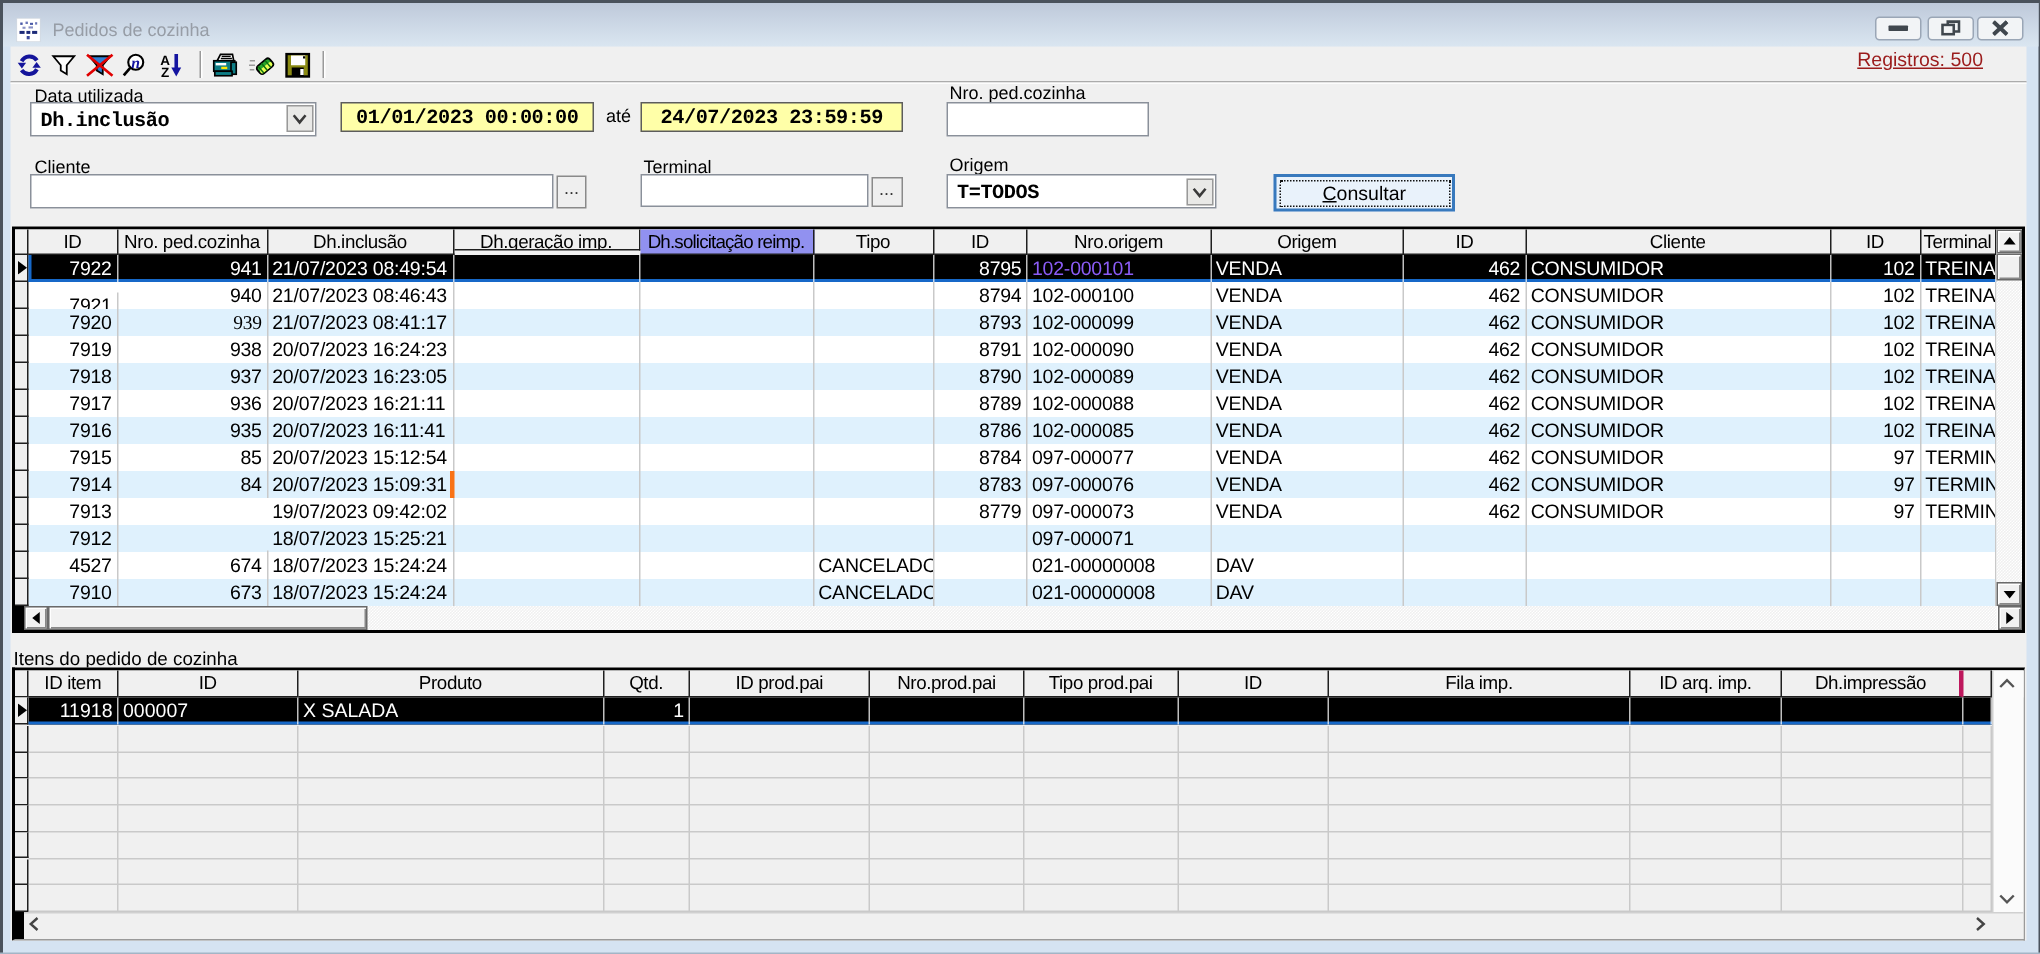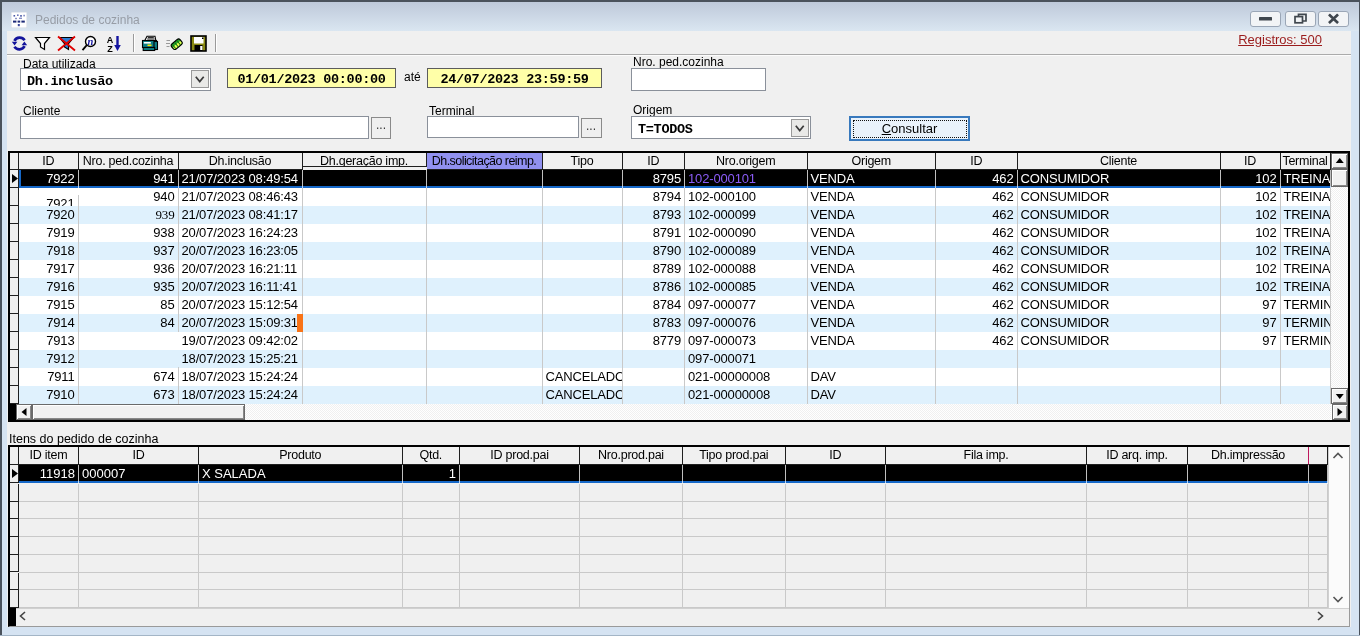--- a/index.html
+++ b/index.html
@@ -300,21 +300,21 @@
 <div class="abs" style="left:685px;top:295.5px;width:122.5px;height:18px;border-right:1px solid #c9c9c9;box-sizing:border-box;padding-left:3px;text-align:left;font-size:13px;line-height:18px;color:#000;overflow:hidden;white-space:nowrap;letter-spacing:-0.15px;">097-000077</div>
 <div class="abs" style="left:807.5px;top:295.5px;width:128.5px;height:18px;border-right:1px solid #c9c9c9;box-sizing:border-box;padding-left:3px;text-align:left;font-size:13px;line-height:18px;color:#000;overflow:hidden;white-space:nowrap;letter-spacing:-0.15px;">VENDA</div>
 <div class="abs" style="left:936px;top:295.5px;width:81.5px;height:18px;border-right:1px solid #c9c9c9;box-sizing:border-box;padding-right:3px;text-align:right;font-size:13px;line-height:18px;color:#000;overflow:hidden;white-space:nowrap;letter-spacing:-0.15px;">462</div>
 <div class="abs" style="left:1017.5px;top:295.5px;width:203.0px;height:18px;border-right:1px solid #c9c9c9;box-sizing:border-box;padding-left:3px;text-align:left;font-size:13px;line-height:18px;color:#000;overflow:hidden;white-space:nowrap;letter-spacing:-0.15px;">CONSUMIDOR</div>
 <div class="abs" style="left:1220.5px;top:295.5px;width:60.0px;height:18px;border-right:1px solid #c9c9c9;box-sizing:border-box;padding-right:3px;text-align:right;font-size:13px;line-height:18px;color:#000;overflow:hidden;white-space:nowrap;letter-spacing:-0.15px;">97</div>
 <div class="abs" style="left:1280.5px;top:295.5px;width:50.0px;height:18px;border-right:1px solid #c9c9c9;box-sizing:border-box;padding-left:3px;text-align:left;font-size:13px;line-height:18px;color:#000;overflow:hidden;white-space:nowrap;letter-spacing:-0.15px;">TERMINAL</div>
 <div class="abs" style="left:19px;top:313.5px;width:1311.5px;height:18px;background:#dff1fd;"></div>
 <div class="abs" style="left:10px;top:313.5px;width:9px;height:18px;background:#efefef;border-right:1px solid #1f1f1f;border-bottom:1px solid #1f1f1f;box-sizing:border-box;"></div>
 <div class="abs" style="left:19px;top:313.5px;width:59.5px;height:18px;border-right:1px solid #c9c9c9;box-sizing:border-box;padding-right:3px;text-align:right;font-size:13px;line-height:18px;color:#000;overflow:hidden;white-space:nowrap;letter-spacing:-0.15px;">7914</div>
 <div class="abs" style="left:78.5px;top:313.5px;width:100.0px;height:18px;border-right:1px solid #c9c9c9;box-sizing:border-box;padding-right:3px;text-align:right;font-size:13px;line-height:18px;color:#000;overflow:hidden;white-space:nowrap;letter-spacing:-0.15px;">84</div>
-<div class="abs" style="left:178.5px;top:313.5px;width:124.0px;height:30px;border-right:6px solid #f97316;box-sizing:border-box;padding-left:3px;text-align:left;font-size:13px;line-height:18px;color:#000;overflow:hidden;white-space:nowrap;letter-spacing:-0.15px;">20/07/2023 15:09:31</div>
+<div class="abs" style="left:178.5px;top:313.5px;width:124.0px;height:30px;border-right:3px solid #f97316;box-sizing:border-box;padding-left:3px;text-align:left;font-size:13px;line-height:18px;color:#000;overflow:hidden;white-space:nowrap;letter-spacing:-0.15px;">20/07/2023 15:09:31</div>
 <div class="abs" style="left:302.5px;top:313.5px;width:124.0px;height:18px;border-right:1px solid #c9c9c9;box-sizing:border-box;padding-left:3px;text-align:left;font-size:13px;line-height:18px;color:#000;overflow:hidden;white-space:nowrap;letter-spacing:-0.15px;"></div>
 <div class="abs" style="left:426.5px;top:313.5px;width:116.0px;height:18px;border-right:1px solid #c9c9c9;box-sizing:border-box;padding-left:3px;text-align:left;font-size:13px;line-height:18px;color:#000;overflow:hidden;white-space:nowrap;letter-spacing:-0.15px;"></div>
 <div class="abs" style="left:542.5px;top:313.5px;width:80.0px;height:18px;border-right:1px solid #c9c9c9;box-sizing:border-box;padding-left:3px;text-align:left;font-size:13px;line-height:18px;color:#000;overflow:hidden;white-space:nowrap;letter-spacing:-0.15px;"></div>
 <div class="abs" style="left:622.5px;top:313.5px;width:62.5px;height:18px;border-right:1px solid #c9c9c9;box-sizing:border-box;padding-right:3px;text-align:right;font-size:13px;line-height:18px;color:#000;overflow:hidden;white-space:nowrap;letter-spacing:-0.15px;">8783</div>
 <div class="abs" style="left:685px;top:313.5px;width:122.5px;height:18px;border-right:1px solid #c9c9c9;box-sizing:border-box;padding-left:3px;text-align:left;font-size:13px;line-height:18px;color:#000;overflow:hidden;white-space:nowrap;letter-spacing:-0.15px;">097-000076</div>
 <div class="abs" style="left:807.5px;top:313.5px;width:128.5px;height:18px;border-right:1px solid #c9c9c9;box-sizing:border-box;padding-left:3px;text-align:left;font-size:13px;line-height:18px;color:#000;overflow:hidden;white-space:nowrap;letter-spacing:-0.15px;">VENDA</div>
 <div class="abs" style="left:936px;top:313.5px;width:81.5px;height:18px;border-right:1px solid #c9c9c9;box-sizing:border-box;padding-right:3px;text-align:right;font-size:13px;line-height:18px;color:#000;overflow:hidden;white-space:nowrap;letter-spacing:-0.15px;">462</div>
 <div class="abs" style="left:1017.5px;top:313.5px;width:203.0px;height:18px;border-right:1px solid #c9c9c9;box-sizing:border-box;padding-left:3px;text-align:left;font-size:13px;line-height:18px;color:#000;overflow:hidden;white-space:nowrap;letter-spacing:-0.15px;">CONSUMIDOR</div>
 <div class="abs" style="left:1220.5px;top:313.5px;width:60.0px;height:18px;border-right:1px solid #c9c9c9;box-sizing:border-box;padding-right:3px;text-align:right;font-size:13px;line-height:18px;color:#000;overflow:hidden;white-space:nowrap;letter-spacing:-0.15px;">97</div>
 <div class="abs" style="left:1280.5px;top:313.5px;width:50.0px;height:18px;border-right:1px solid #c9c9c9;box-sizing:border-box;padding-left:3px;text-align:left;font-size:13px;line-height:18px;color:#000;overflow:hidden;white-space:nowrap;letter-spacing:-0.15px;">TERMINAL</div>
@@ -343,21 +343,21 @@
 <div class="abs" style="left:542.5px;top:349.5px;width:80.0px;height:18px;border-right:1px solid #c9c9c9;box-sizing:border-box;padding-left:3px;text-align:left;font-size:13px;line-height:18px;color:#000;overflow:hidden;white-space:nowrap;letter-spacing:-0.15px;"></div>
 <div class="abs" style="left:622.5px;top:349.5px;width:62.5px;height:18px;border-right:1px solid #c9c9c9;box-sizing:border-box;padding-right:3px;text-align:right;font-size:13px;line-height:18px;color:#000;overflow:hidden;white-space:nowrap;letter-spacing:-0.15px;"></div>
 <div class="abs" style="left:685px;top:349.5px;width:122.5px;height:18px;border-right:1px solid #c9c9c9;box-sizing:border-box;padding-left:3px;text-align:left;font-size:13px;line-height:18px;color:#000;overflow:hidden;white-space:nowrap;letter-spacing:-0.15px;">097-000071</div>
 <div class="abs" style="left:807.5px;top:349.5px;width:128.5px;height:18px;border-right:1px solid #c9c9c9;box-sizing:border-box;padding-left:3px;text-align:left;font-size:13px;line-height:18px;color:#000;overflow:hidden;white-space:nowrap;letter-spacing:-0.15px;"></div>
 <div class="abs" style="left:936px;top:349.5px;width:81.5px;height:18px;border-right:1px solid #c9c9c9;box-sizing:border-box;padding-right:3px;text-align:right;font-size:13px;line-height:18px;color:#000;overflow:hidden;white-space:nowrap;letter-spacing:-0.15px;"></div>
 <div class="abs" style="left:1017.5px;top:349.5px;width:203.0px;height:18px;border-right:1px solid #c9c9c9;box-sizing:border-box;padding-left:3px;text-align:left;font-size:13px;line-height:18px;color:#000;overflow:hidden;white-space:nowrap;letter-spacing:-0.15px;"></div>
 <div class="abs" style="left:1220.5px;top:349.5px;width:60.0px;height:18px;border-right:1px solid #c9c9c9;box-sizing:border-box;padding-right:3px;text-align:right;font-size:13px;line-height:18px;color:#000;overflow:hidden;white-space:nowrap;letter-spacing:-0.15px;"></div>
 <div class="abs" style="left:1280.5px;top:349.5px;width:50.0px;height:18px;border-right:1px solid #c9c9c9;box-sizing:border-box;padding-left:3px;text-align:left;font-size:13px;line-height:18px;color:#000;overflow:hidden;white-space:nowrap;letter-spacing:-0.15px;"></div>
 <div class="abs" style="left:19px;top:367.5px;width:1311.5px;height:18px;background:#fff;"></div>
 <div class="abs" style="left:10px;top:367.5px;width:9px;height:18px;background:#efefef;border-right:1px solid #1f1f1f;border-bottom:1px solid #1f1f1f;box-sizing:border-box;"></div>
-<div class="abs" style="left:19px;top:367.5px;width:59.5px;height:18px;border-right:1px solid #c9c9c9;box-sizing:border-box;padding-right:3px;text-align:right;font-size:13px;line-height:18px;color:#000;overflow:hidden;white-space:nowrap;letter-spacing:-0.15px;">7911</div>
+<div class="abs" style="left:19px;top:367.5px;width:59.5px;height:18px;border-right:1px solid #c9c9c9;box-sizing:border-box;padding-right:3px;text-align:right;font-size:13px;line-height:18px;color:#000;overflow:hidden;white-space:nowrap;letter-spacing:-0.15px;">4527</div>
 <div class="abs" style="left:78.5px;top:367.5px;width:100.0px;height:18px;border-right:1px solid #c9c9c9;box-sizing:border-box;padding-right:3px;text-align:right;font-size:13px;line-height:18px;color:#000;overflow:hidden;white-space:nowrap;letter-spacing:-0.15px;">674</div>
 <div class="abs" style="left:178.5px;top:367.5px;width:124.0px;height:18px;border-right:1px solid #c9c9c9;box-sizing:border-box;padding-left:3px;text-align:left;font-size:13px;line-height:18px;color:#000;overflow:hidden;white-space:nowrap;letter-spacing:-0.15px;">18/07/2023 15:24:24</div>
 <div class="abs" style="left:302.5px;top:367.5px;width:124.0px;height:18px;border-right:1px solid #c9c9c9;box-sizing:border-box;padding-left:3px;text-align:left;font-size:13px;line-height:18px;color:#000;overflow:hidden;white-space:nowrap;letter-spacing:-0.15px;"></div>
 <div class="abs" style="left:426.5px;top:367.5px;width:116.0px;height:18px;border-right:1px solid #c9c9c9;box-sizing:border-box;padding-left:3px;text-align:left;font-size:13px;line-height:18px;color:#000;overflow:hidden;white-space:nowrap;letter-spacing:-0.15px;"></div>
 <div class="abs" style="left:542.5px;top:367.5px;width:80.0px;height:18px;border-right:1px solid #c9c9c9;box-sizing:border-box;padding-left:3px;text-align:left;font-size:13px;line-height:18px;color:#000;overflow:hidden;white-space:nowrap;letter-spacing:-0.15px;">CANCELADO</div>
 <div class="abs" style="left:622.5px;top:367.5px;width:62.5px;height:18px;border-right:1px solid #c9c9c9;box-sizing:border-box;padding-right:3px;text-align:right;font-size:13px;line-height:18px;color:#000;overflow:hidden;white-space:nowrap;letter-spacing:-0.15px;"></div>
 <div class="abs" style="left:685px;top:367.5px;width:122.5px;height:18px;border-right:1px solid #c9c9c9;box-sizing:border-box;padding-left:3px;text-align:left;font-size:13px;line-height:18px;color:#000;overflow:hidden;white-space:nowrap;letter-spacing:-0.15px;">021-00000008</div>
 <div class="abs" style="left:807.5px;top:367.5px;width:128.5px;height:18px;border-right:1px solid #c9c9c9;box-sizing:border-box;padding-left:3px;text-align:left;font-size:13px;line-height:18px;color:#000;overflow:hidden;white-space:nowrap;letter-spacing:-0.15px;">DAV</div>
 <div class="abs" style="left:936px;top:367.5px;width:81.5px;height:18px;border-right:1px solid #c9c9c9;box-sizing:border-box;padding-right:3px;text-align:right;font-size:13px;line-height:18px;color:#000;overflow:hidden;white-space:nowrap;letter-spacing:-0.15px;"></div>
 <div class="abs" style="left:1017.5px;top:367.5px;width:203.0px;height:18px;border-right:1px solid #c9c9c9;box-sizing:border-box;padding-left:3px;text-align:left;font-size:13px;line-height:18px;color:#000;overflow:hidden;white-space:nowrap;letter-spacing:-0.15px;"></div>
@@ -415,21 +415,21 @@
 <div class="abs" style="left:19px;top:447px;width:60px;height:17.5px;border-right:1px solid #1f1f1f;border-bottom:1px solid #1f1f1f;box-sizing:border-box;text-align:center;font-size:12.5px;line-height:17.5px;overflow:hidden;white-space:nowrap;letter-spacing:-0.25px;">ID item</div>
 <div class="abs" style="left:79px;top:447px;width:120px;height:17.5px;border-right:1px solid #1f1f1f;border-bottom:1px solid #1f1f1f;box-sizing:border-box;text-align:center;font-size:12.5px;line-height:17.5px;overflow:hidden;white-space:nowrap;letter-spacing:-0.25px;">ID</div>
 <div class="abs" style="left:199px;top:447px;width:203.5px;height:17.5px;border-right:1px solid #1f1f1f;border-bottom:1px solid #1f1f1f;box-sizing:border-box;text-align:center;font-size:12.5px;line-height:17.5px;overflow:hidden;white-space:nowrap;letter-spacing:-0.25px;">Produto</div>
 <div class="abs" style="left:402.5px;top:447px;width:57.5px;height:17.5px;border-right:1px solid #1f1f1f;border-bottom:1px solid #1f1f1f;box-sizing:border-box;text-align:center;font-size:12.5px;line-height:17.5px;overflow:hidden;white-space:nowrap;letter-spacing:-0.25px;">Qtd.</div>
 <div class="abs" style="left:460px;top:447px;width:120px;height:17.5px;border-right:1px solid #1f1f1f;border-bottom:1px solid #1f1f1f;box-sizing:border-box;text-align:center;font-size:12.5px;line-height:17.5px;overflow:hidden;white-space:nowrap;letter-spacing:-0.25px;">ID prod.pai</div>
 <div class="abs" style="left:580px;top:447px;width:103px;height:17.5px;border-right:1px solid #1f1f1f;border-bottom:1px solid #1f1f1f;box-sizing:border-box;text-align:center;font-size:12.5px;line-height:17.5px;overflow:hidden;white-space:nowrap;letter-spacing:-0.25px;">Nro.prod.pai</div>
 <div class="abs" style="left:683px;top:447px;width:102.5px;height:17.5px;border-right:1px solid #1f1f1f;border-bottom:1px solid #1f1f1f;box-sizing:border-box;text-align:center;font-size:12.5px;line-height:17.5px;overflow:hidden;white-space:nowrap;letter-spacing:-0.25px;">Tipo prod.pai</div>
 <div class="abs" style="left:785.5px;top:447px;width:100.5px;height:17.5px;border-right:1px solid #1f1f1f;border-bottom:1px solid #1f1f1f;box-sizing:border-box;text-align:center;font-size:12.5px;line-height:17.5px;overflow:hidden;white-space:nowrap;letter-spacing:-0.25px;">ID</div>
 <div class="abs" style="left:886px;top:447px;width:201px;height:17.5px;border-right:1px solid #1f1f1f;border-bottom:1px solid #1f1f1f;box-sizing:border-box;text-align:center;font-size:12.5px;line-height:17.5px;overflow:hidden;white-space:nowrap;letter-spacing:-0.25px;">Fila imp.</div>
 <div class="abs" style="left:1087px;top:447px;width:101px;height:17.5px;border-right:1px solid #1f1f1f;border-bottom:1px solid #1f1f1f;box-sizing:border-box;text-align:center;font-size:12.5px;line-height:17.5px;overflow:hidden;white-space:nowrap;letter-spacing:-0.25px;">ID arq. imp.</div>
-<div class="abs" style="left:1188px;top:447px;width:121px;height:17.5px;border-right:1px solid #be185d;border-bottom:1px solid #1f1f1f;box-sizing:border-box;text-align:center;font-size:12.5px;line-height:17.5px;overflow:hidden;white-space:nowrap;letter-spacing:-0.25px;">Dh.impressão</div>
+<div class="abs" style="left:1188px;top:447px;width:121px;height:17.5px;border-right:3px solid #be185d;border-bottom:1px solid #1f1f1f;box-sizing:border-box;text-align:center;font-size:12.5px;line-height:17.5px;overflow:hidden;white-space:nowrap;letter-spacing:-0.25px;">Dh.impressão</div>
 <div class="abs" style="left:1309px;top:447px;width:19px;height:17.5px;border-right:1px solid #1f1f1f;border-bottom:1px solid #1f1f1f;box-sizing:border-box;text-align:center;font-size:12.5px;line-height:17.5px;overflow:hidden;white-space:nowrap;letter-spacing:-0.25px;"></div>
 <div class="abs" style="left:19px;top:464.5px;width:1309px;height:18px;background:#000;"></div>
 <div class="abs" style="left:10px;top:464.5px;width:9px;height:18px;background:#efefef;border-right:1px solid #1f1f1f;border-bottom:1px solid #1f1f1f;box-sizing:border-box;"></div>
 <div class="abs" style="left:12px;top:469.0px;width:6px;height:9px;">
       <svg width="6" height="9" viewBox="0 0 6 9">
         <path d="M0 0 L6 4.5 L0 9 Z" fill="#000"></path>
       </svg>
     </div>
 <div class="abs" style="left:19px;top:481.0px;width:1309px;height:1.5px;background:#1668c8;"></div>
 <div class="abs" style="left:19px;top:464.5px;width:60px;height:18px;border-right:1px solid rgba(255,255,255,0.75);box-sizing:border-box;padding-right:3px;text-align:right;font-size:13px;line-height:18px;color:#fff;overflow:hidden;white-space:nowrap;">11918</div>

